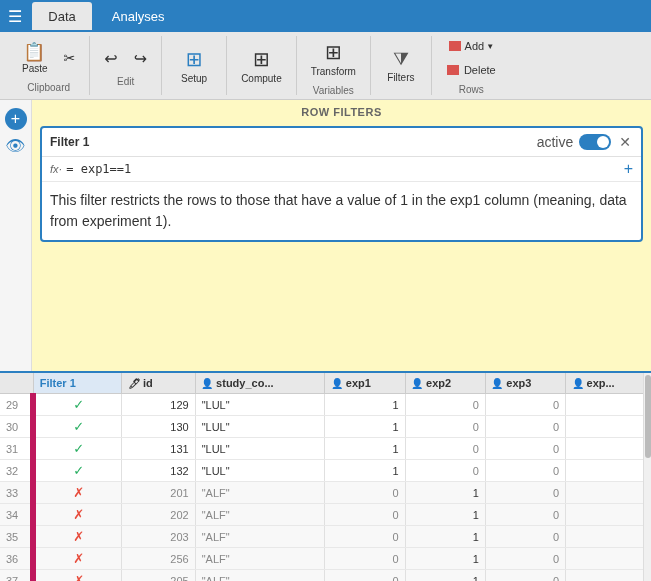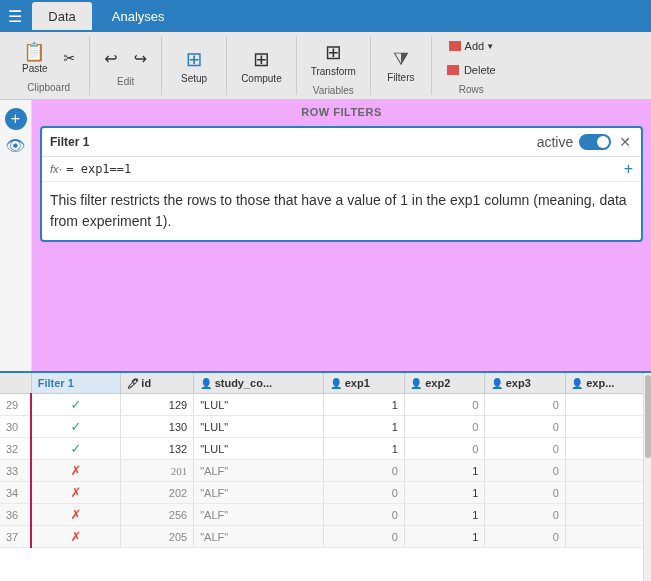--- a/index.html
+++ b/index.html
@@ -124,21 +124,21 @@
       align-items: center;
       padding-top: 8px;
       gap: 6px;
     }
 
     
     .filter-panel {
       flex: 1;
       display: flex;
       flex-direction: column;
-      background: #f0abfc;
+      background: #fef9c3;
     }
     .filter-panel-header {
       font-size: 11px;
       font-weight: 600;
       color: #666;
       text-align: center;
       padding: 6px 0 4px;
       letter-spacing: 0.5px;
       text-transform: uppercase;
     }
@@ -268,21 +268,21 @@
       text-align: left;
     }
     td.number { text-align: right; color: #888; }
     td.active-number { text-align: right; color: #333; }
     tr.row-checked { background: white; }
     tr.row-filtered { background: #f8f8f8; }
     .row-num {
       color: #888;
       text-align: right;
       padding-right: 12px;
-      border-right: 2px solid #be185d;
+      border-right: 6px solid #be185d;
       min-width: 22px;
     }
     .check-icon { color: #27ae60; font-size: 13px; }
     .cross-icon { color: #e74c3c; font-size: 13px; }
     .filter-col-header {
       background: #dce8f5;
       color: #2b7fc1;
       font-weight: 700;
     }
     .col-icon { font-size: 10px; margin-right: 2px; }
@@ -467,50 +467,70 @@
               <td class="row-num">30</td>
               <td style="text-align: center;"><span class="check-icon">✓</span></td>
               <td class="active-number" style="text-align: right;">130</td>
               <td style="color: rgb(51, 51, 51);">"LUL"</td>
               <td class="active-number">1</td>
               <td class="number">0</td>
               <td class="number">0</td>
               <td></td>
             </tr>
             <tr class="row-checked">
+              <td class="row-num">31</td>
+              <td style="text-align: center;"><span class="check-icon">✓</span></td>
+              <td class="active-number" style="text-align: right;">131</td>
+              <td style="color: rgb(51, 51, 51);">"LUL"</td>
+              <td class="active-number">1</td>
+              <td class="number">0</td>
+              <td class="number">0</td>
+              <td></td>
+            </tr>
+            <tr class="row-checked">
               <td class="row-num">32</td>
               <td style="text-align: center;"><span class="check-icon">✓</span></td>
               <td class="active-number" style="text-align: right;">132</td>
               <td style="color: rgb(51, 51, 51);">"LUL"</td>
               <td class="active-number">1</td>
               <td class="number">0</td>
               <td class="number">0</td>
               <td></td>
             </tr>
             <tr class="row-filtered">
               <td class="row-num">33</td>
               <td style="text-align: center; background: rgb(248, 248, 248);"><span class="cross-icon">✗</span></td>
-              <td class="number" style="text-align: right; font-family: Liberation Serif, serif;">201</td>
+              <td class="number" style="text-align: right;">201</td>
               <td style="color: rgb(136, 136, 136);">"ALF"</td>
               <td class="number">0</td>
               <td class="active-number">1</td>
               <td class="number">0</td>
               <td></td>
             </tr>
             <tr class="row-filtered">
               <td class="row-num">34</td>
               <td style="text-align: center; background: rgb(248, 248, 248);"><span class="cross-icon">✗</span></td>
               <td class="number" style="text-align: right;">202</td>
               <td style="color: rgb(136, 136, 136);">"ALF"</td>
               <td class="number">0</td>
               <td class="active-number">1</td>
               <td class="number">0</td>
               <td></td>
             </tr>
             <tr class="row-filtered">
+              <td class="row-num">35</td>
+              <td style="text-align: center; background: rgb(248, 248, 248);"><span class="cross-icon">✗</span></td>
+              <td class="number" style="text-align: right;">203</td>
+              <td style="color: rgb(136, 136, 136);">"ALF"</td>
+              <td class="number">0</td>
+              <td class="active-number">1</td>
+              <td class="number">0</td>
+              <td></td>
+            </tr>
+            <tr class="row-filtered">
               <td class="row-num">36</td>
               <td style="text-align: center; background: rgb(248, 248, 248);"><span class="cross-icon">✗</span></td>
               <td class="number" style="text-align: right;">256</td>
               <td style="color: rgb(136, 136, 136);">"ALF"</td>
               <td class="number">0</td>
               <td class="active-number">1</td>
               <td class="number">0</td>
               <td></td>
             </tr>
             <tr class="row-filtered">

